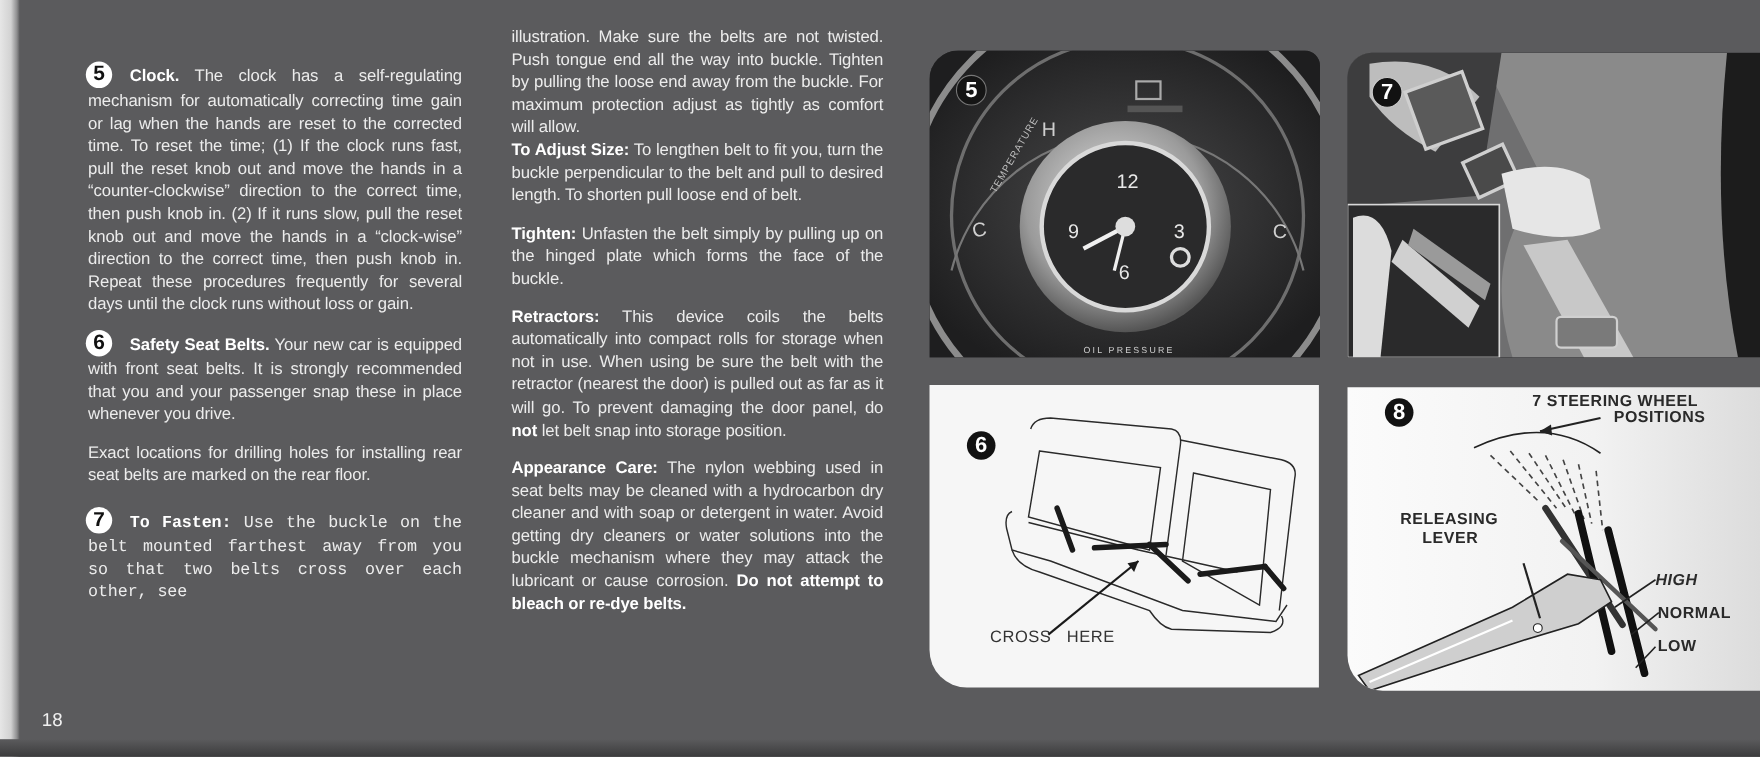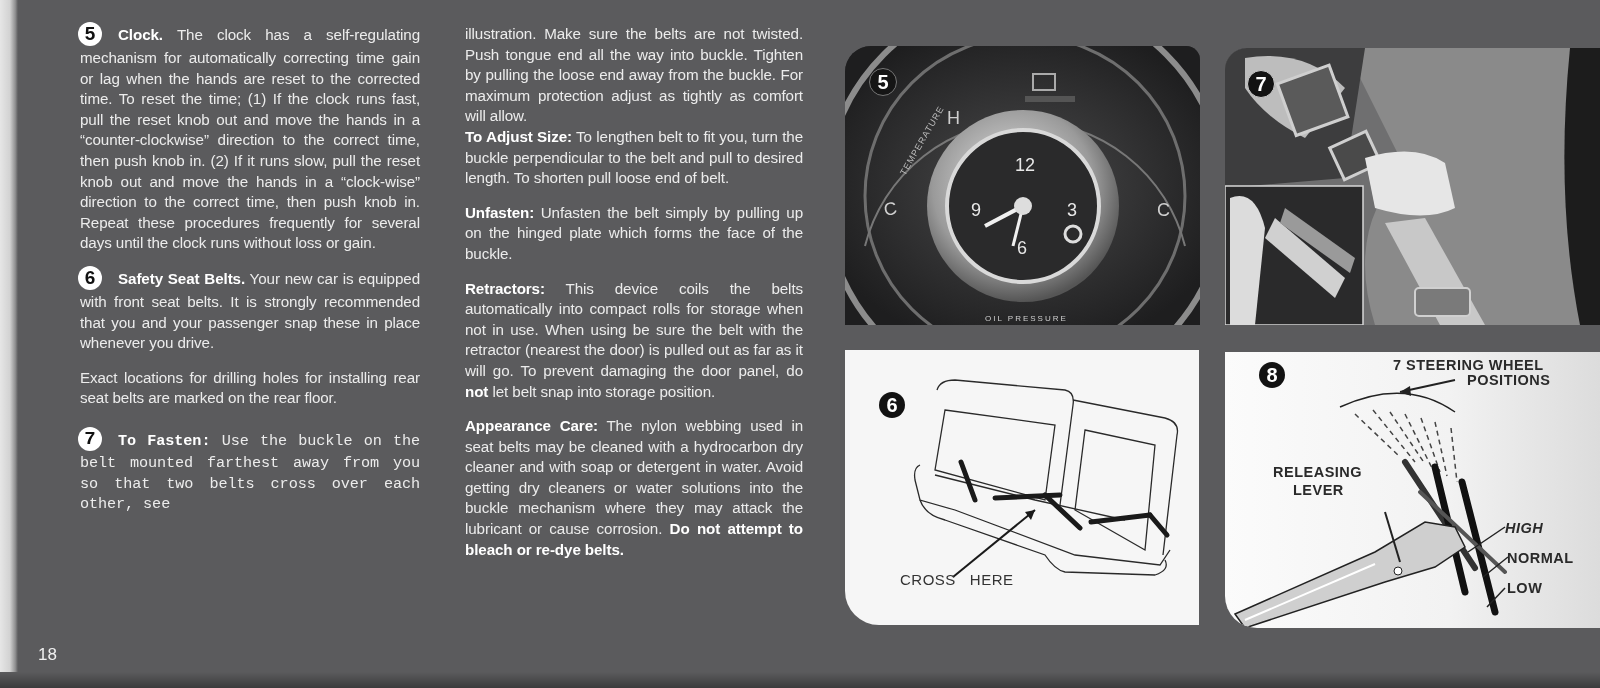--- a/index.html
+++ b/index.html
@@ -53,21 +53,21 @@
     letter-spacing:0.5px; line-height:16px;
   }
   svg { display:block; }
 </style>
 </head>
 <body>
 
 <div class="page-edge"></div>
 
 <div class="col col1">
-  <p style="text-indent:0;">
+  <p style="text-indent:0;margin-top:34px;">
     <span class="num-badge">5</span><b>Clock.</b><span> The clock has a self-regulating mechanism for automatically correcting time gain or lag when the hands are reset to the corrected time. To reset the time; (1) If the clock runs fast, pull the reset knob out and move the hands in a “counter-clockwise” direction to the correct time, then push knob in. (2) If it runs slow, pull the reset knob out and move the hands in a “clock-wise” direction to the correct time, then push knob in. Repeat these procedures frequently for several days until the clock runs without loss or gain.</span>
   </p>
   <p style="">
     <span class="num-badge">6</span><b>Safety Seat Belts.</b><span> Your new car is equipped with front seat belts. It is strongly recommended that you and your passenger snap these in place whenever you drive.</span>
   </p>
   <p>
     <span>Exact locations for drilling holes for installing rear seat belts are marked on the rear floor.</span>
   </p>
   <p style="margin-top:20px;font-family:Liberation Mono, monospace;">
     <span class="num-badge">7</span><b>To Fasten:</b><span> Use the buckle on the belt mounted farthest away from you so that two belts cross over each other, see</span>
@@ -77,21 +77,21 @@
 <div class="page-number">18</div>
 
 <div class="col col2">
   <p style="margin-bottom:0;">
     <span>illustration. Make sure the belts are not twisted. Push tongue end all the way into buckle. Tighten by pulling the loose end away from the buckle. For maximum protection adjust as tightly as comfort will allow.</span>
   </p>
   <p>
     <b>To Adjust Size:</b><span> To lengthen belt to fit you, turn the buckle perpendicular to the belt and pull to desired length.  To shorten pull loose end of belt.</span>
   </p>
   <p>
-    <b>Unfasten:</b><span> Unfasten the belt simply by pulling up on the hinged plate which forms the face of the buckle.</span>
+    <b>Tighten:</b><span> Unfasten the belt simply by pulling up on the hinged plate which forms the face of the buckle.</span>
   </p>
   <p>
     <b>Retractors:</b><span> This device coils the belts automatically into compact rolls for storage when not in use. When using be sure the belt with the retractor (nearest the door) is pulled out as far as it will go. To prevent damaging the door panel, do </span><b>not</b><span> let belt snap into storage position.</span>
   </p>
   <p>
     <b>Appearance Care:</b><span> The nylon webbing used in seat belts may be cleaned with a hydrocarbon dry cleaner and with soap or detergent in water. Avoid getting dry cleaners or water solutions into the buckle mechanism where they may attack the lubricant or cause corrosion. </span><b>Do not attempt to bleach or re-dye belts.</b>
   </p>
 </div>
 
 <div class="panel panel-photo panel-5">

